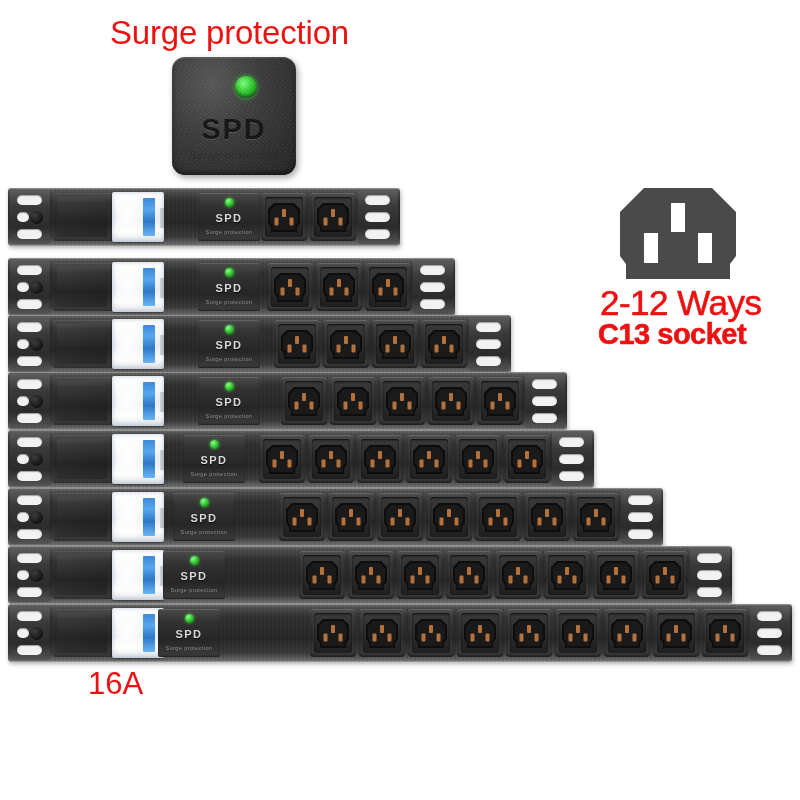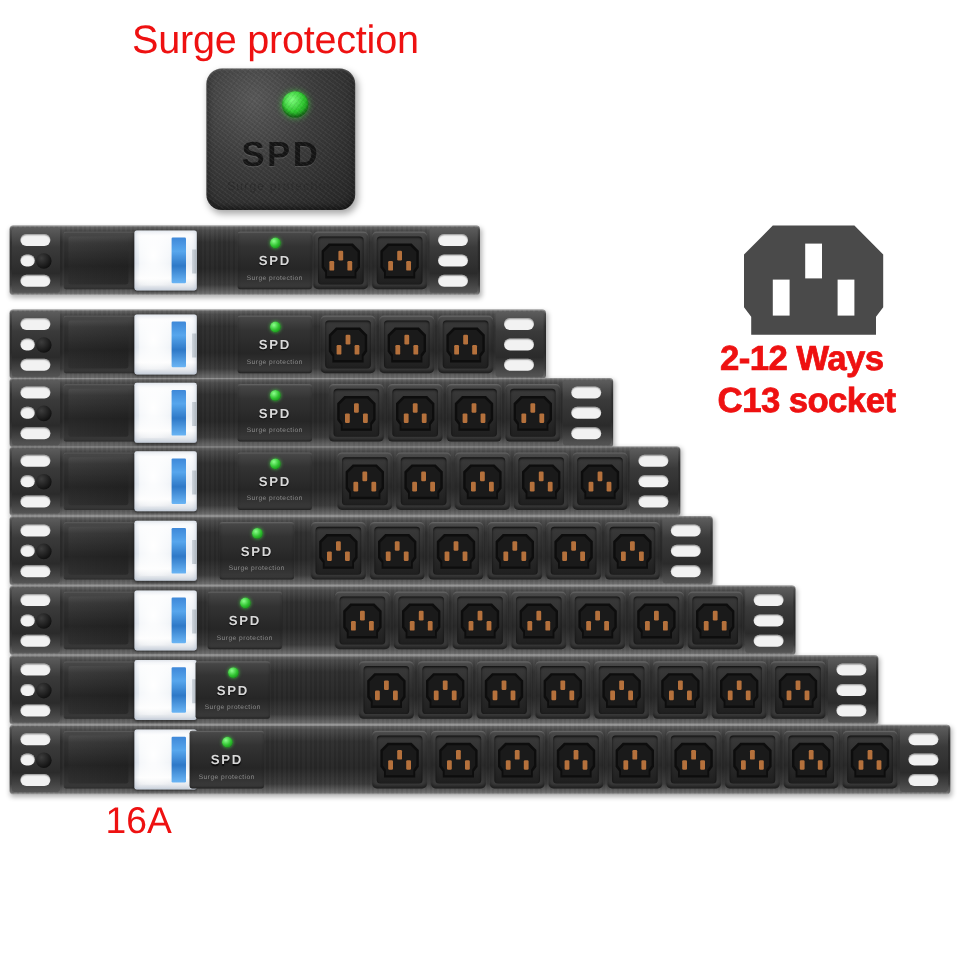--- a/index.html
+++ b/index.html
@@ -37,22 +37,22 @@
     text-align: center;
   }
   #breaker-title {
     left: 22px;
     top: 700px;
     font-size: 31px;
   }
   #ways-title {
     left: 600px;
     top: 285px;
-    font-size: 29px;
-    font-weight: bold;
+    font-size: 35px;
+    font-weight: normal;
     letter-spacing: -0.5px;
     -webkit-text-stroke: 0.6px #ee1111;
   }
   #socket-title {
     left: 598px;
     top: 320px;
     font-size: 29px;
     font-weight: bold;
     letter-spacing: -0.5px;
     -webkit-text-stroke: 0.6px #ee1111;

